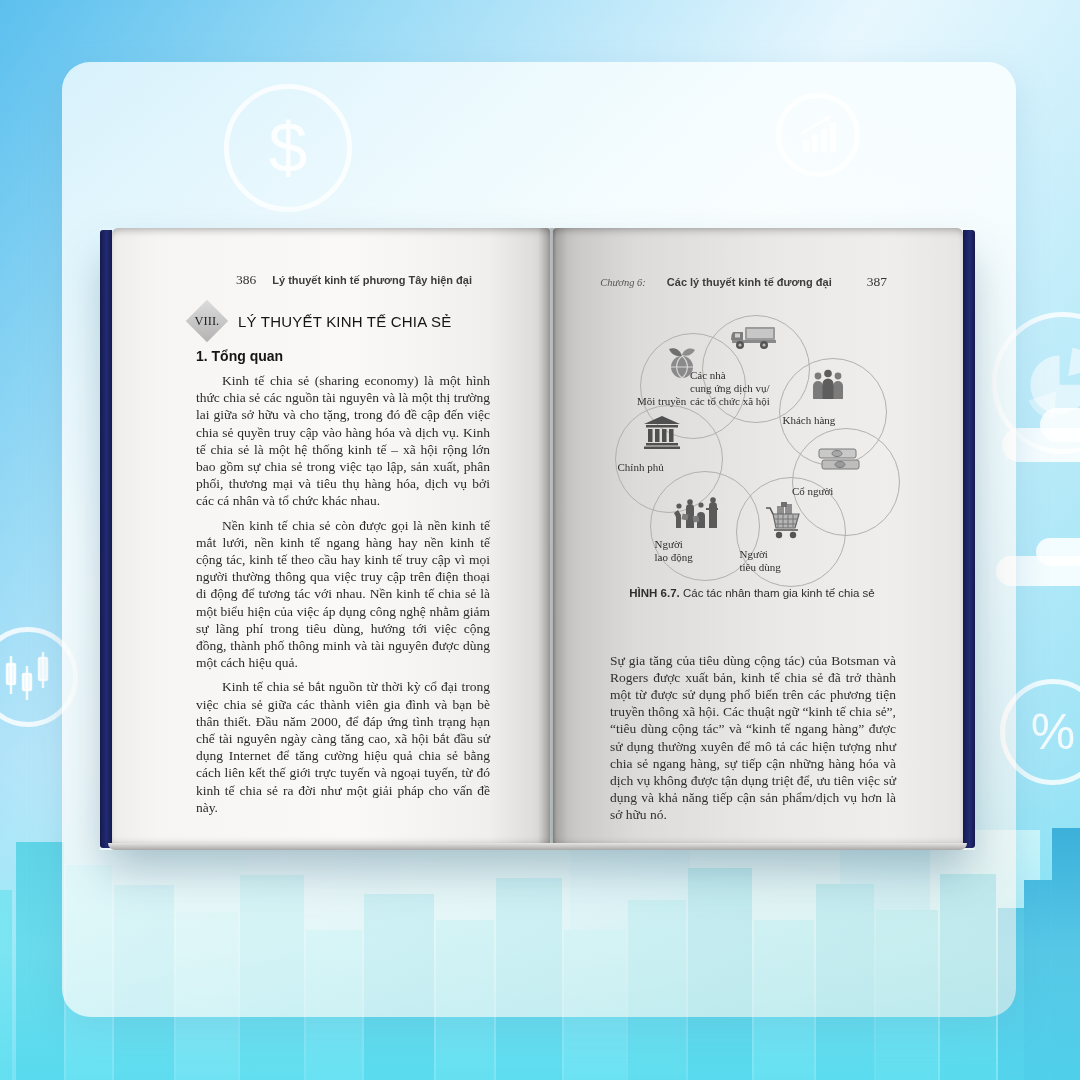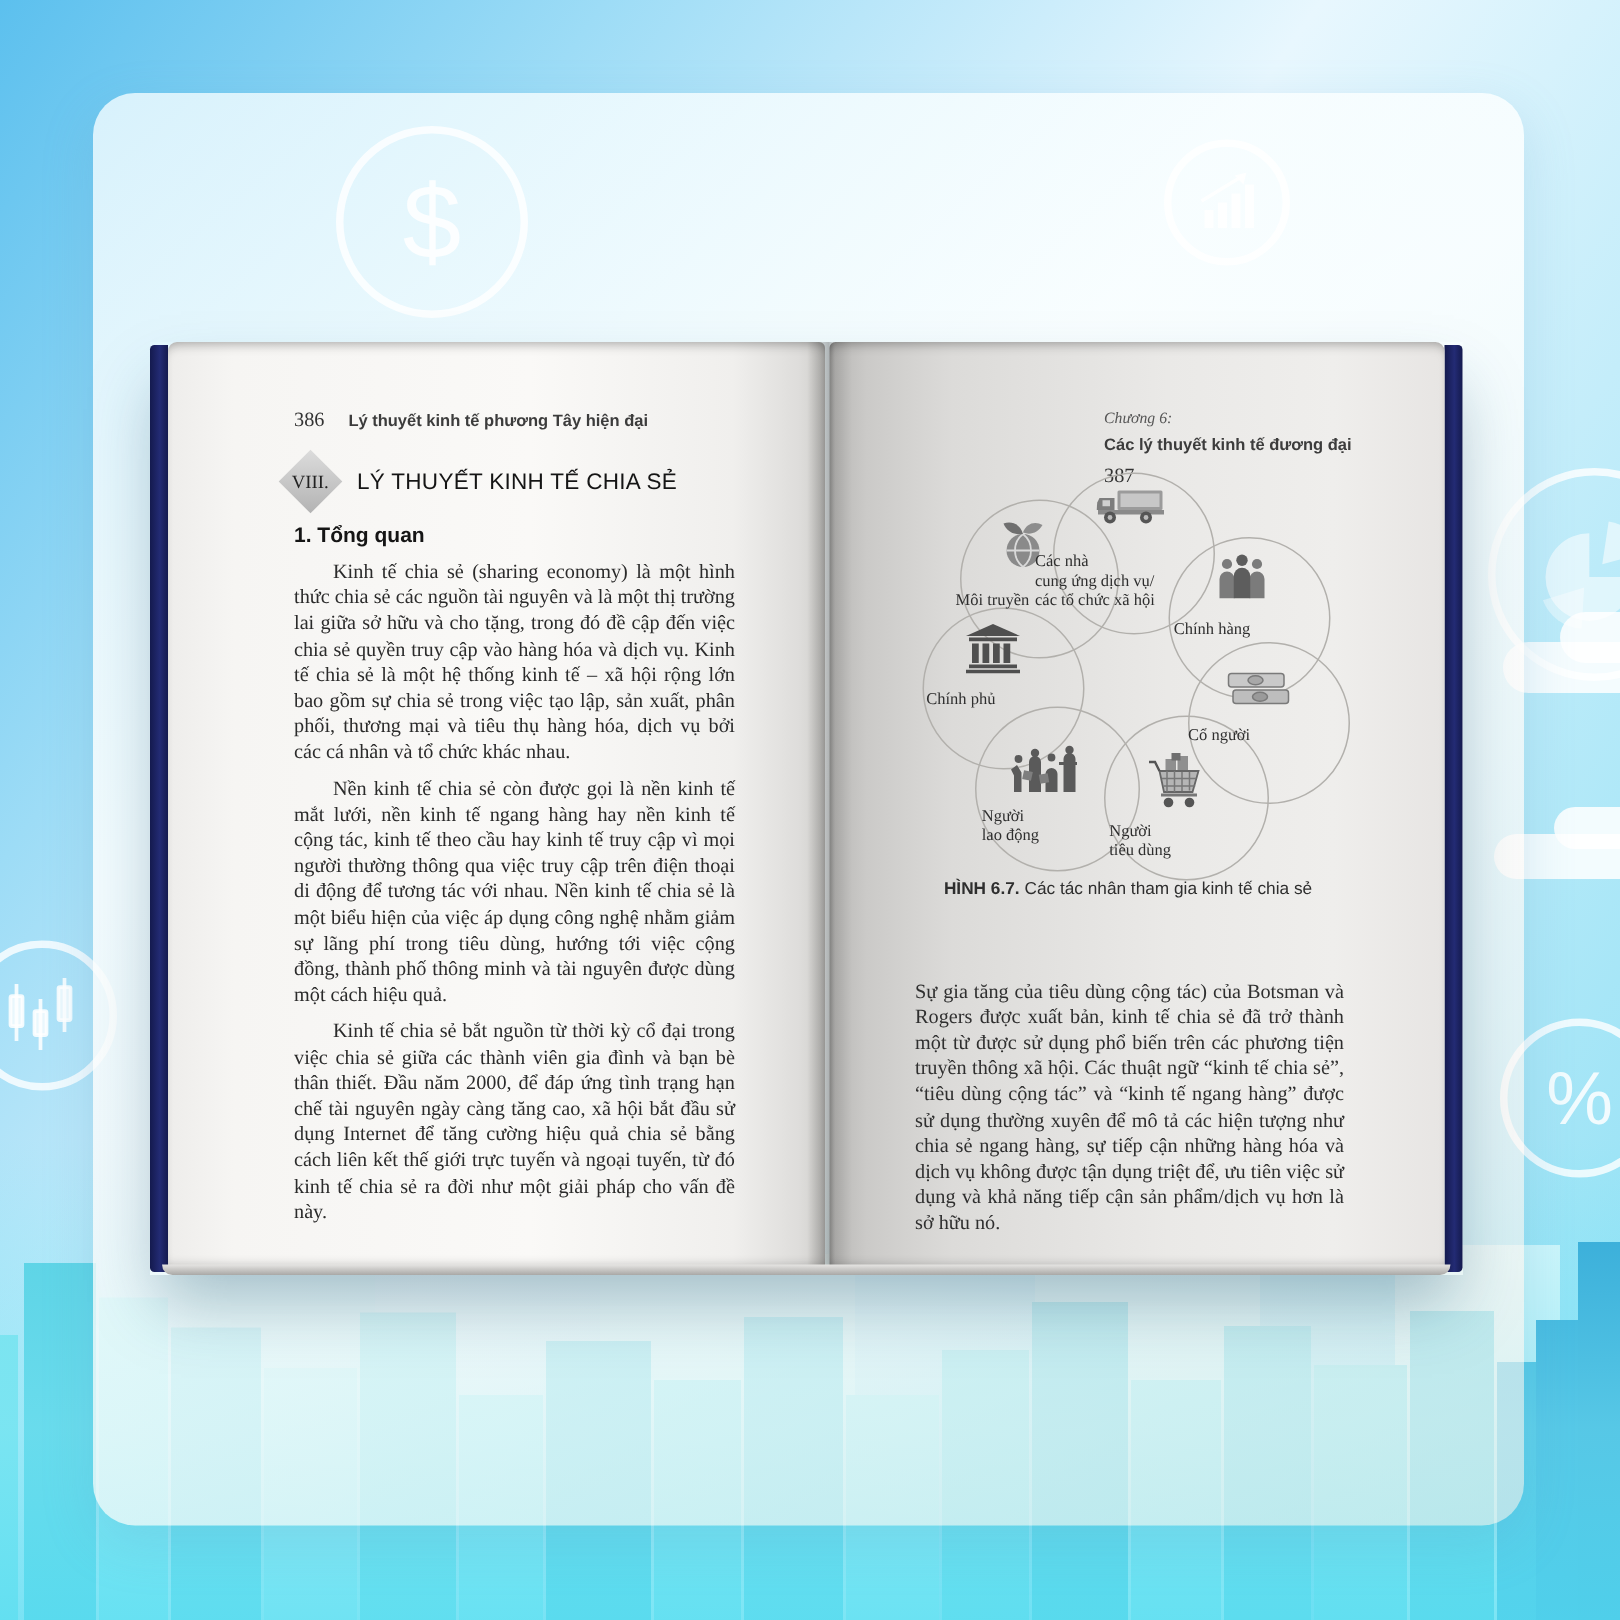--- a/index.html
+++ b/index.html
@@ -45,35 +45,35 @@
     background:linear-gradient(90deg,#eeedeb 0%,#f6f5f3 10%,#faf9f7 55%,#f0efed 86%,#dedddb 96%,#cfcecb 100%);}
   .page.right{left:453px;right:12px;border-radius:4px 6px 0 0;
     background:linear-gradient(90deg,#b7b6b4 0%,#cbcac8 6%,#dcdbd9 20%,#eae9e7 55%,#efeeec 82%,#e7e5e3 100%);}
   .gutter{position:absolute;left:438px;width:30px;top:0;bottom:6px;
     background:linear-gradient(90deg,rgba(0,0,0,0) 0%,rgba(0,0,0,.28) 48%,rgba(0,0,0,.10) 62%,rgba(0,0,0,0) 100%);}
   .book-bottom{position:absolute;left:8px;right:8px;bottom:0;height:7px;border-radius:0 0 10px 10px;
     background:linear-gradient(180deg,#e6e5e3,#a9a8a6);}
 
   
   .lp-content{position:absolute;left:96px;top:44px;width:294px;color:#2b2b2b;}
-  .run-head{display:flex;align-items:baseline;gap:16px;margin-bottom:18px;}
+  .run-head{display:flex;align-items:baseline;gap:16px;margin-bottom:18px;margin-left:40px;}
   .run-num{font-family:"Liberation Serif","DejaVu Serif",serif;font-size:13.5px;color:#333;}
   .run-title{font-size:11px;font-weight:bold;color:#3c3c3c;}
   .sec-row{display:flex;align-items:center;gap:16px;margin:0 0 12px -4px;}
   .diamond{width:30px;height:30px;transform:rotate(45deg);background:linear-gradient(135deg,#dcdcdc,#b3b3b3);
     display:flex;align-items:center;justify-content:center;flex:0 0 auto;}
   .diamond span{transform:rotate(-45deg);font-family:"Liberation Serif","DejaVu Serif",serif;font-size:12.5px;color:#222;}
   .sec-title{font-size:15px;font-weight:normal;color:#151515;letter-spacing:.2px;}
   .sub-title{font-size:14px;font-weight:bold;color:#151515;margin:0 0 8px 0;}
   .body-p{font-family:"Liberation Serif","DejaVu Serif",serif;font-size:13.5px;line-height:17.2px;
     text-align:justify;text-indent:26px;margin:0 0 7px 0;}
   .body-p .it{font-style:italic;}
 
   
-  .rp-head{position:absolute;right:88px;top:46px;display:flex;align-items:baseline;gap:6px;color:#3c3c3c;flex-direction:column;}
+  .rp-head{position:absolute;right:88px;top:46px;display:flex;align-items:baseline;gap:21px;color:#3c3c3c;}
   .rp-chapter{font-family:"Liberation Serif","DejaVu Serif",serif;font-style:italic;font-size:10.5px;color:#555;}
   .rp-title{font-size:11px;font-weight:bold;color:#3c3c3c;}
   .rp-num{font-family:"Liberation Serif","DejaVu Serif",serif;font-size:13.5px;margin-left:14px;color:#333;}
   .figure{position:absolute;left:500px;top:85px;width:312px;height:296px;}
   .petal{position:absolute;border:1px solid #b2b0ac;border-radius:50%;}
   .actor-icon{position:absolute;transform:translate(-50%,-50%);line-height:0;}
   .actor-label{position:absolute;transform:translate(-50%,-50%);white-space:pre-line;text-align:left;
     font-family:"Liberation Serif","DejaVu Serif",serif;font-size:11px;line-height:13px;color:#2e2e2e;}
   .center-circle{position:absolute;left:104px;top:97px;width:84px;height:84px;border-radius:50%;
     background:radial-gradient(circle at 38% 32%,#6f6f6f,#5c5c5c 70%);display:flex;flex-direction:column;
@@ -233,21 +233,21 @@
               <circle cx="7" cy="7" r="3.4"></circle>
               <path d="M2 30 v-13 a5 5 0 0 1 10 0 v13 Z"></path>
               <circle cx="27" cy="7" r="3.4"></circle>
               <path d="M22 30 v-13 a5 5 0 0 1 10 0 v13 Z"></path>
             </g>
             <g fill="#5d5d5d">
               <circle cx="17" cy="4.5" r="3.8"></circle>
               <path d="M11.5 30 V15 a5.5 5.5 0 0 1 11 0 v15 Z"></path>
             </g>
           </svg></div>
-        <div class="actor-label" style="left: 230px; top: 107px; width: 95px;">Chính hàng</div>
+        <div class="actor-label" style="left: 230px; top: 107px; width: 95px;">Khách hàng</div>
         <div class="actor-icon" style="left: 238px; top: 146px;"><svg width="44" height="26" viewBox="0 0 44 26">
             <g stroke="#7a7a7a" stroke-width="1">
               <rect x="3" y="3" width="37" height="9" rx="2" fill="#c9c9c9"></rect>
               <ellipse cx="21" cy="7.5" rx="5" ry="3" fill="#a8a8a8"></ellipse>
               <rect x="6" y="14" width="37" height="9" rx="2" fill="#bdbdbd"></rect>
               <ellipse cx="24" cy="18.5" rx="5" ry="3" fill="#9a9a9a"></ellipse>
             </g>
           </svg></div>
         <div class="actor-label" style="left: 232px; top: 178px; width: 80px;">Cổ người</div>
         <div class="actor-icon" style="left: 62px; top: 119px;"><svg width="38" height="34" viewBox="0 0 38 34">

